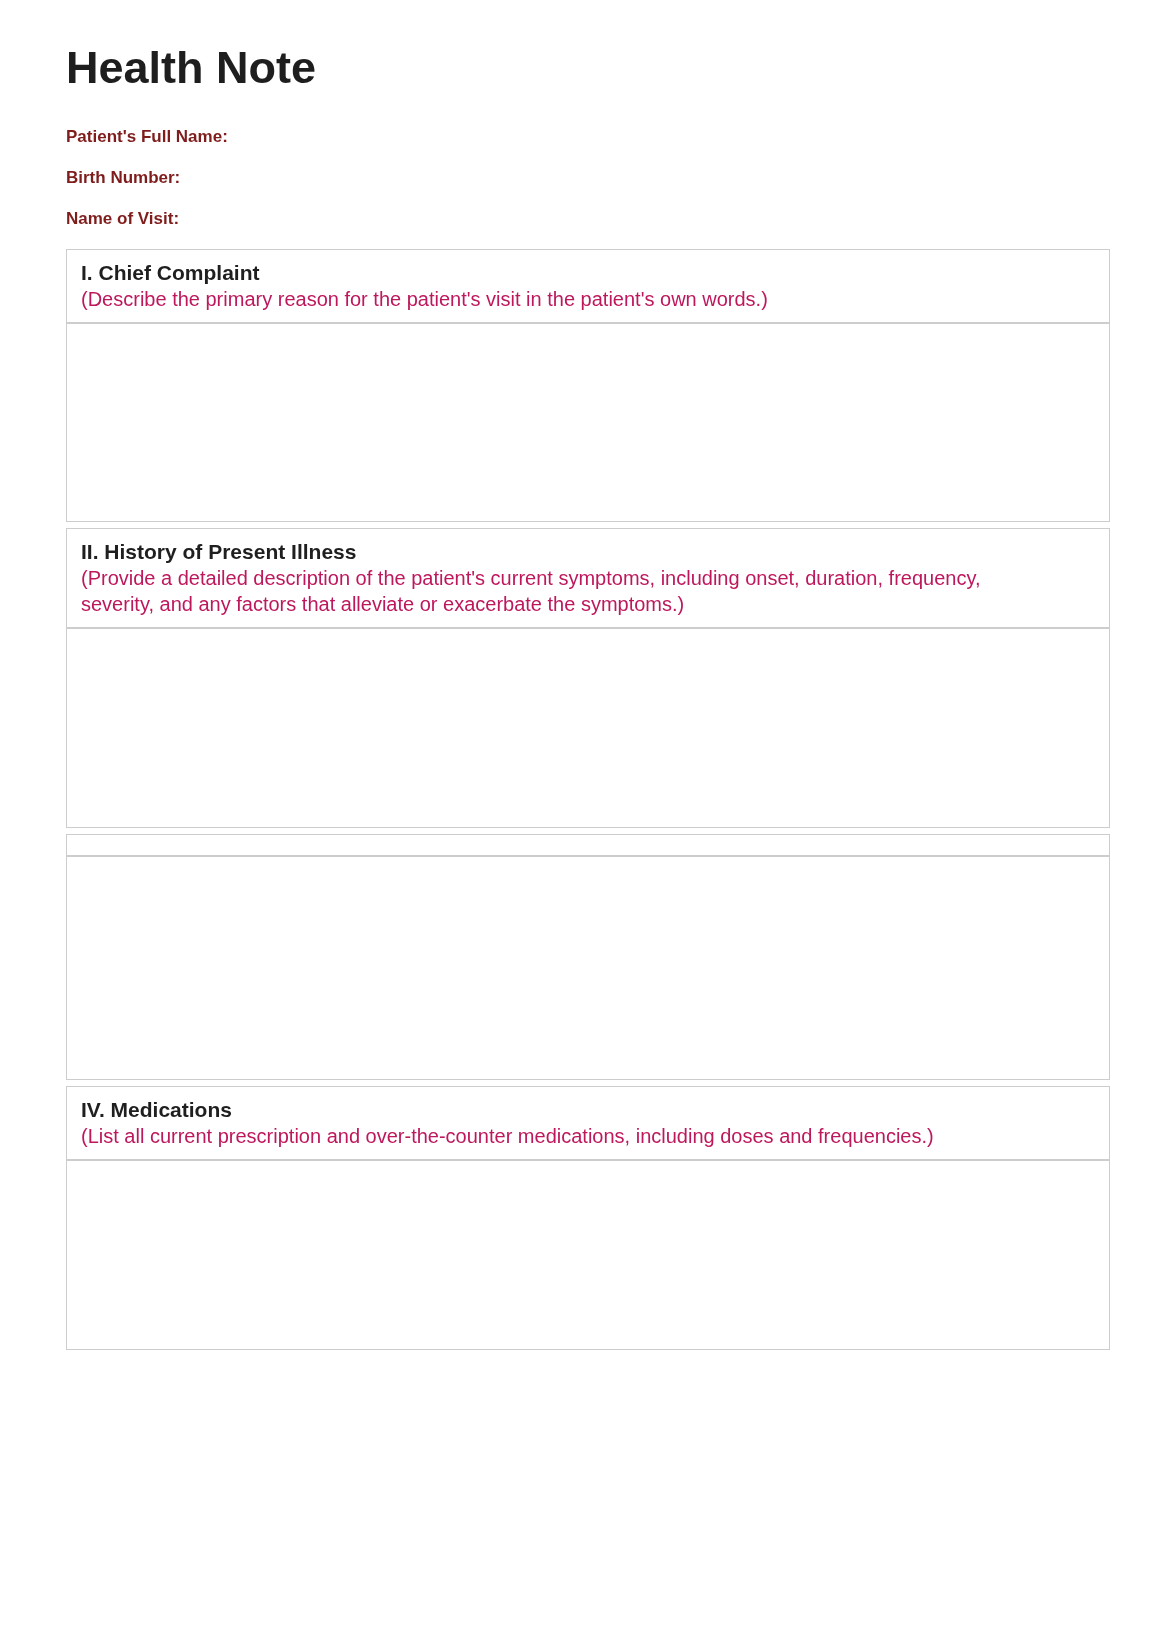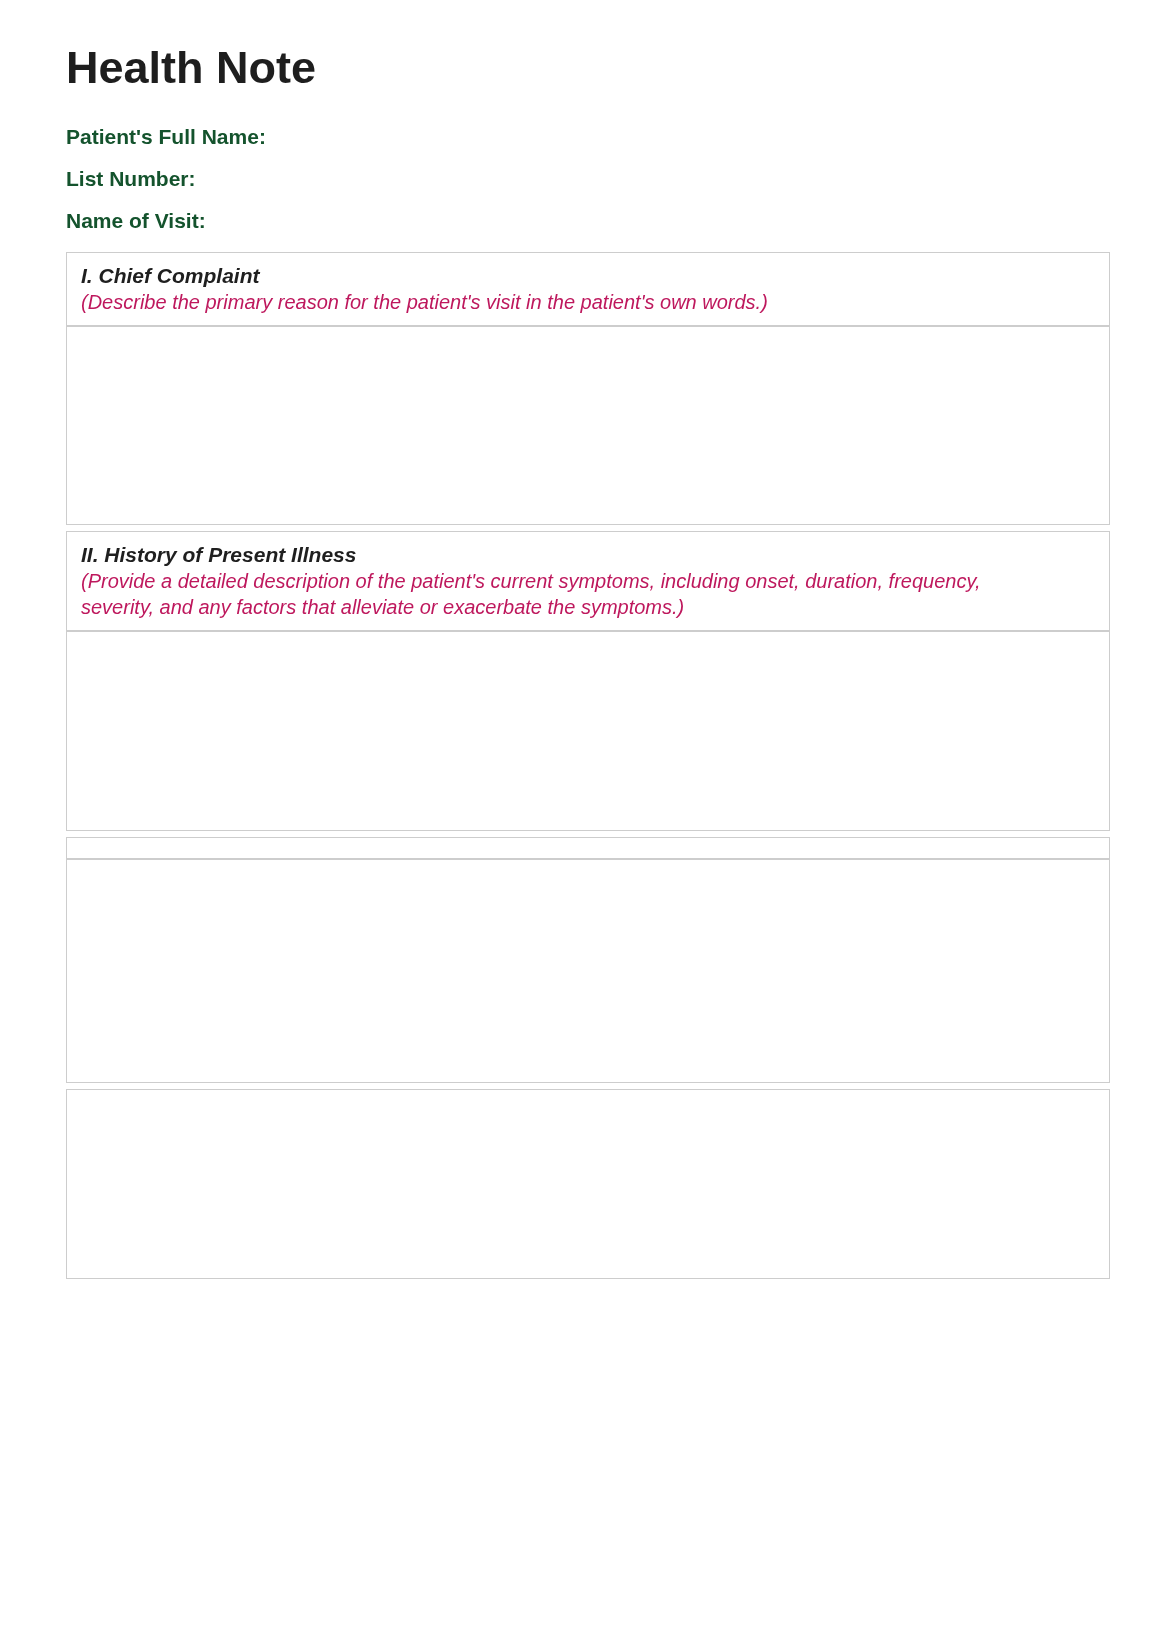--- a/index.html
+++ b/index.html
@@ -20,32 +20,31 @@
     text-align: left;
     font-size: 45px;
     line-height: 52px;
     font-weight: bold;
     color: #1e1e1e;
   }
   .patient-fields { margin-top: 32px; }
   .field-row { margin-bottom: 20px; }
   .field-label {
     display: inline-block;
-    font-size: 21px;
+    font-size: 17px;
     line-height: 21px;
     font-weight: bold;
-    color: #14532d;
+    color: #7f1d1d;
   }
   .sections { margin-top: 18px; }
   .section + .section { margin-top: 6px; }
   .section-header {
     border: 1px solid #cdcdcd;
     background: #ffffff;
     padding: 10px 14px;
-    font-style: italic;
   }
   .section-title {
     font-size: 21px;
     line-height: 26px;
     font-weight: bold;
     color: #1f1f1f;
   }
   .section-desc {
     font-size: 20px;
     line-height: 26px;
@@ -66,21 +65,21 @@
 
 <div class="page">
 
   <h1 class="doc-title">Health Note</h1>
 
   <div class="patient-fields">
     <div class="field-row">
       <span class="field-label">Patient's Full Name:</span>
     </div>
     <div class="field-row">
-      <span class="field-label">List Number:</span>
+      <span class="field-label">Birth Number:</span>
     </div>
     <div class="field-row">
       <span class="field-label">Name of Visit:</span>
     </div>
   </div>
 
   <div class="sections">
 
     <div class="section">
       <div class="section-header">
@@ -98,18 +97,22 @@
       <div class="section-body body-2"></div>
     </div>
 
     <div class="section">
       <div class="section-header">
       </div>
       <div class="section-body body-3"></div>
     </div>
 
     <div class="section">
+      <div class="section-header">
+        <div class="section-title">IV. Medications</div>
+        <div class="section-desc">(List all current prescription and over-the-counter medications, including doses and frequencies.)</div>
+      </div>
       <div class="section-body body-4"></div>
     </div>
 
   </div>
 
 </div>
 
 </body></html>

